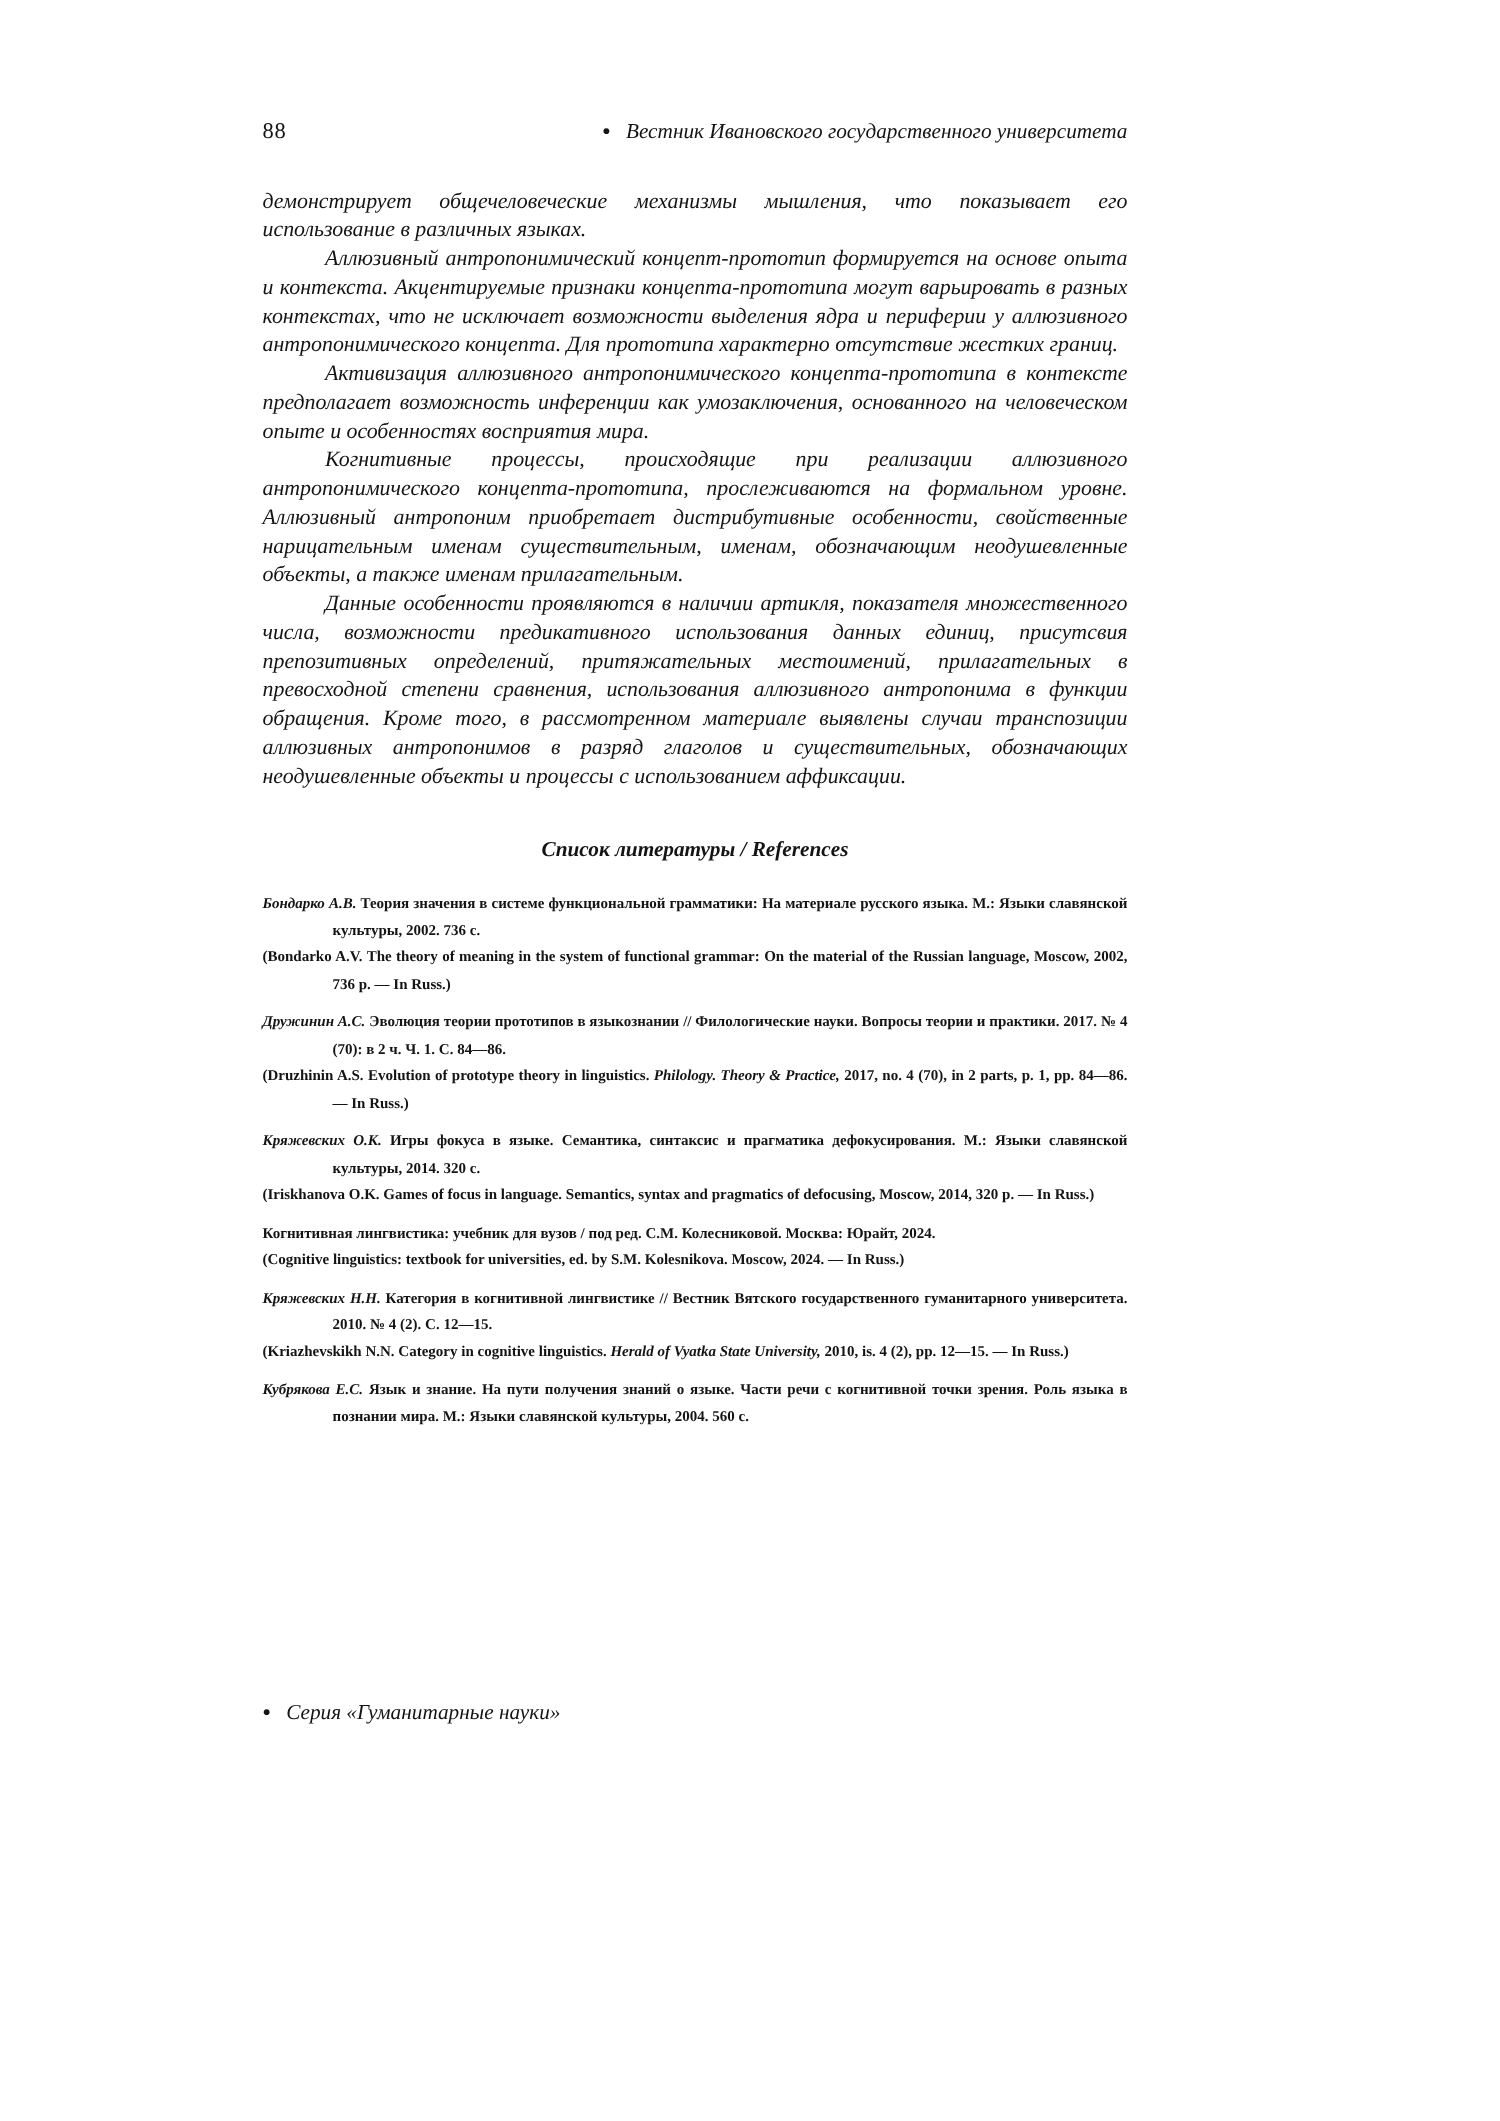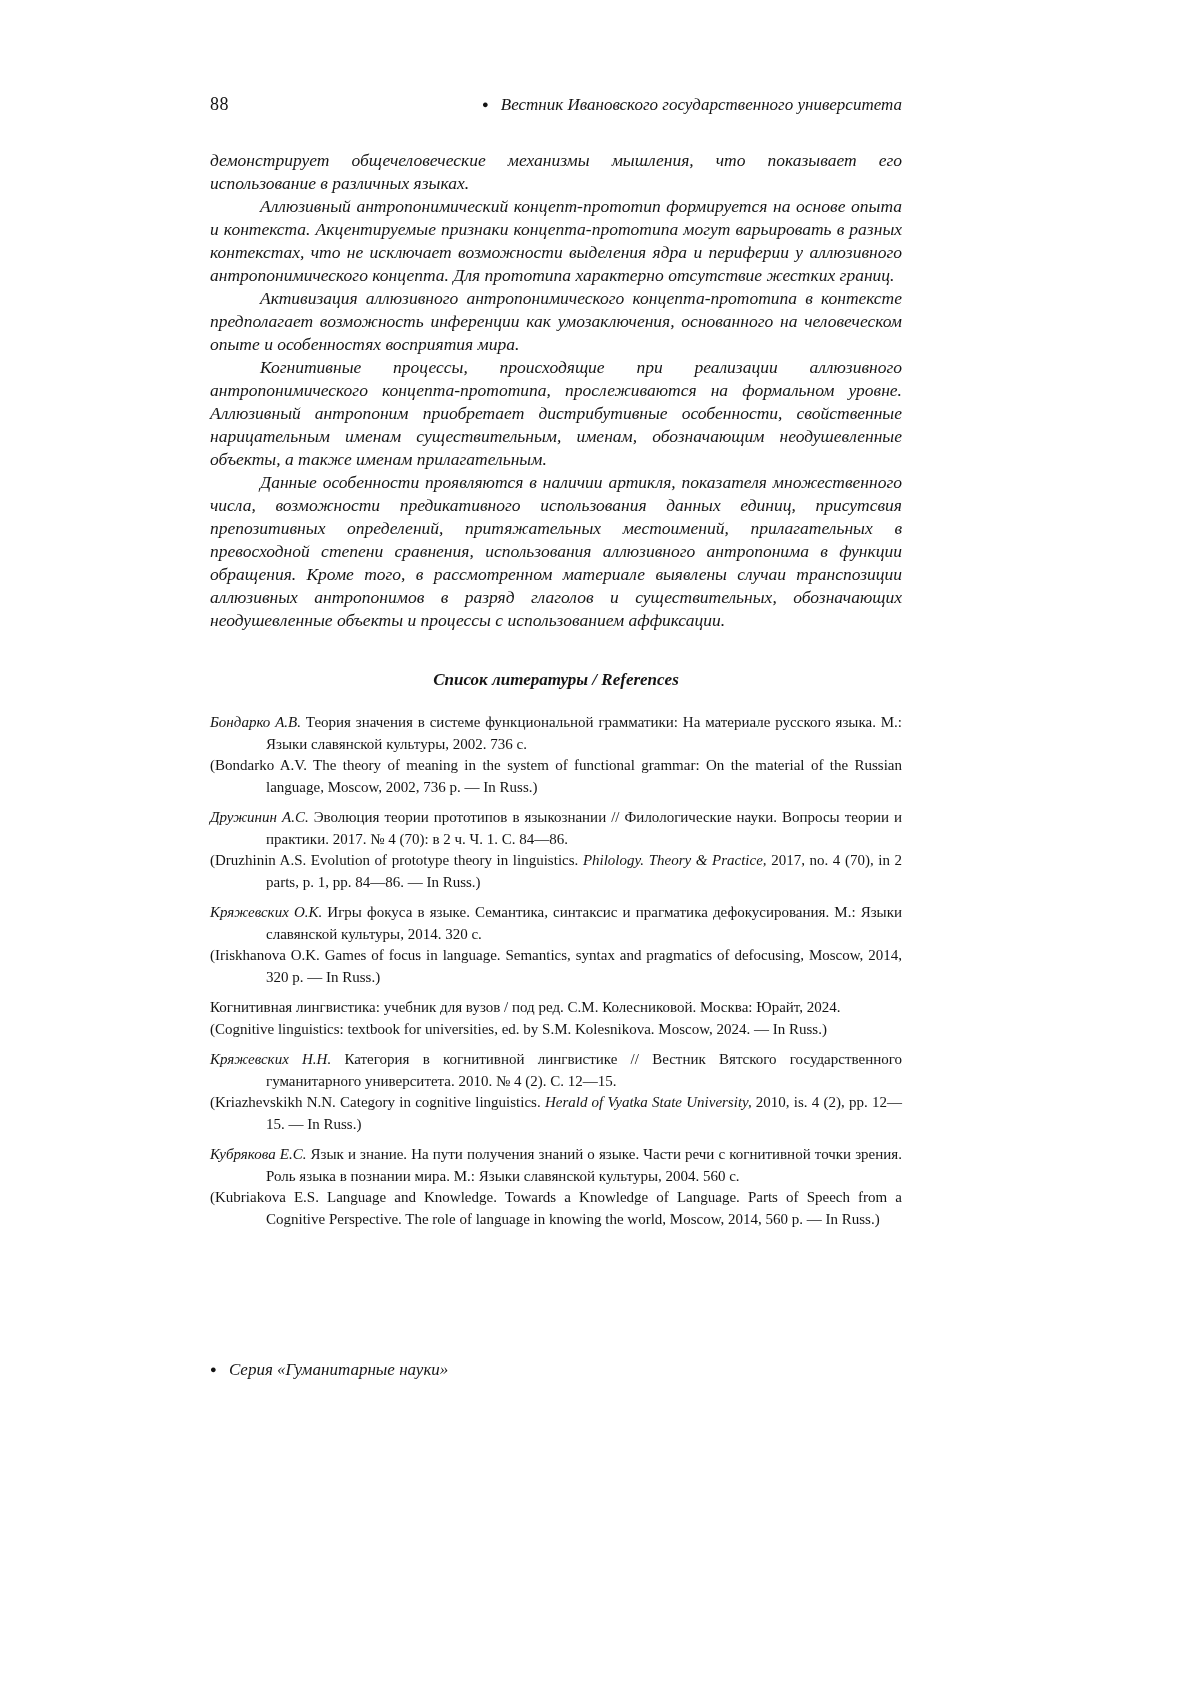--- a/index.html
+++ b/index.html
@@ -26,25 +26,26 @@
   .refs-heading {
     margin: 38px 0 22px 0;
     text-align: center;
     font-size: 17px;
     font-weight: bold;
     font-style: italic;
   }
 
   .ref {
     margin: 0;
-    font-size: 15px;
+    font-size: 12px;
     line-height: 21.5px;
     text-align: justify;
     padding-left: 56px;
     text-indent: -56px;
+    font-weight: bold;
   }
   .ref.group-start { margin-top: 9px; }
   .it { font-style: italic; }
 
   .page-footer {
     position: absolute;
     left: 210px;
     top: 1360px;
     width: 692px;
     text-align: left;
@@ -81,21 +82,20 @@
         <p class="ref"><span>(Bondarko A.V. The theory of meaning in the system of functional grammar: On the material of the Russian language, Moscow, 2002, 736 p. — In Russ.)</span></p>
         <p class="ref group-start"><span class="it">Дружинин А.С.</span><span> Эволюция теории прототипов в языкознании // Филологические науки. Вопросы теории и практики. 2017. № 4 (70): в 2 ч. Ч. 1. С. 84—86.</span></p>
         <p class="ref"><span>(Druzhinin A.S. Evolution of prototype theory in linguistics. </span><span class="it">Philology. Theory &amp; Practice,</span><span> 2017, no. 4 (70), in 2 parts, p. 1, pp. 84—86. — In Russ.)</span></p>
         <p class="ref group-start"><span class="it">Кряжевских О.К.</span><span> Игры фокуса в языке. Семантика, синтаксис и прагматика дефокусирования. М.: Языки славянской культуры, 2014. 320 с.</span></p>
         <p class="ref"><span>(Iriskhanova O.K. Games of focus in language. Semantics, syntax and pragmatics of defocusing, Moscow, 2014, 320 p. — In Russ.)</span></p>
         <p class="ref group-start"><span>Когнитивная лингвистика: учебник для вузов / под ред. С.М. Колесниковой. Москва: Юрайт, 2024.</span></p>
         <p class="ref"><span>(Cognitive linguistics: textbook for universities, ed. by S.M. Kolesnikova. Moscow, 2024. — In Russ.)</span></p>
         <p class="ref group-start"><span class="it">Кряжевских Н.Н.</span><span> Категория в когнитивной лингвистике // Вестник Вятского государственного гуманитарного университета. 2010. № 4 (2). С. 12—15.</span></p>
         <p class="ref"><span>(Kriazhevskikh N.N. Category in cognitive linguistics. </span><span class="it">Herald of Vyatka State University,</span><span> 2010, is. 4 (2), pp. 12—15. — In Russ.)</span></p>
         <p class="ref group-start"><span class="it">Кубрякова Е.С.</span><span> Язык и знание. На пути получения знаний о языке. Части речи с когнитивной точки зрения. Роль языка в познании мира. М.: Языки славянской культуры, 2004. 560 с.</span></p>
-        <p class="ref"><span>(Kubriakova E.S. Language and Knowledge. Towards a Knowledge of Language. Parts of Speech from a Cognitive Perspective. The role of language in knowing the world, Moscow, 2014, 560 p. — In Russ.)</span></p>
       </section>
 
   </div>
 
   <footer class="page-footer">
     <span class="bullet">●</span>
     <span>Серия «Гуманитарные науки»</span>
   </footer>
 </div>
 

